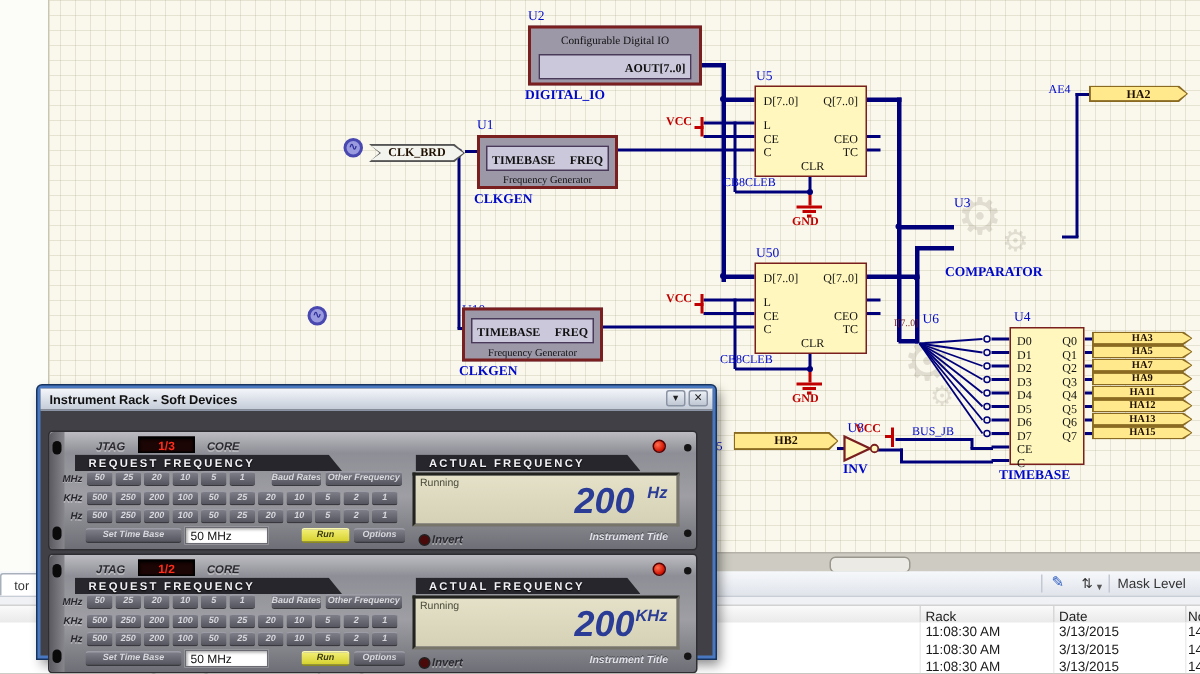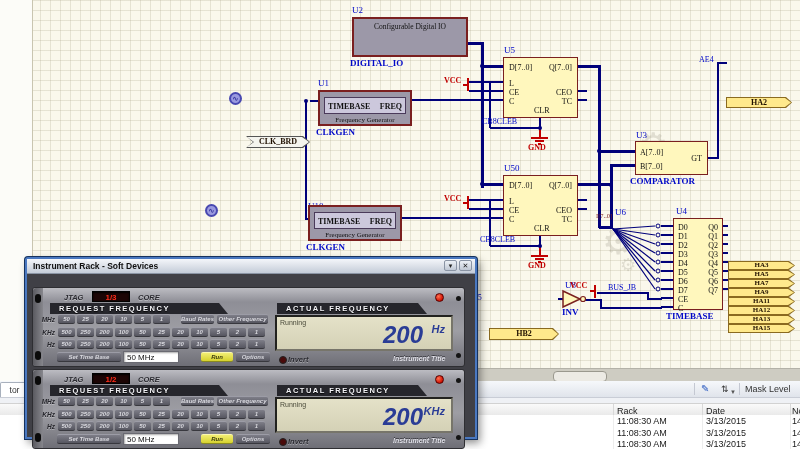--- a/index.html
+++ b/index.html
@@ -18,21 +18,21 @@
   .j{position:absolute;width:4px;height:4px;border-radius:50%;background:#00007A;}
   .gear{position:absolute;color:rgba(110,105,90,.18);font-family:"DejaVu Sans",sans-serif;line-height:1;}
   
   .gblk{position:absolute;background:#9C98A8;border:2px solid #7A1F1F;box-sizing:border-box;}
   .gin{position:absolute;background:#CCC8DC;border:1px solid #4A3A5A;box-sizing:border-box;}
   .gtitle{position:absolute;width:100%;text-align:center;font-family:"Liberation Serif",serif;font-size:7.5px;color:#111;}
   
   .yblk{position:absolute;background:#FFF7BD;border:1.5px solid #7A1F1F;box-sizing:border-box;}
   .pin{position:absolute;font-family:"Liberation Serif",serif;font-size:8px;color:#111;line-height:1;}
   
-  .port{position:absolute;margin-top:40px;}
+  .port{position:absolute;}
   .port .sh{position:absolute;inset:0;background:#8A6A20;
     clip-path:polygon(0 0,calc(100% - 6px) 0,100% 50%,calc(100% - 6px) 100%,0 100%);}
   .port .shi{position:absolute;inset:1px;background:#FFE98C;
     clip-path:polygon(0 0,calc(100% - 6px) 0,100% 50%,calc(100% - 6px) 100%,0 100%);}
   .port .pl{position:absolute;inset:0;text-align:center;font-family:"Liberation Serif",serif;
     font-weight:bold;font-size:7.5px;color:#201000;}
   .cport .sh{background:#555;clip-path:polygon(0 0,calc(100% - 7px) 0,100% 50%,calc(100% - 7px) 100%,0 100%,7px 50%);}
   .cport .shi{background:#F4F4EE;clip-path:polygon(0 0,calc(100% - 7px) 0,100% 50%,calc(100% - 7px) 100%,0 100%,7px 50%);}
   .probe{position:absolute;width:13px;height:13px;border-radius:50%;background:#9A9ADF;border:2px solid #4848B0;
     box-sizing:border-box;color:#30309A;font-size:7px;text-align:center;line-height:9px;font-weight:bold;}
@@ -189,20 +189,23 @@
       <div class="w" style="left: 723px; top: 252px; width: 5px; height: 1.5px;"></div>
       <div class="w" style="left: 723px; top: 261px; width: 5px; height: 1.5px;"></div>
       <div class="w" style="left: 723px; top: 270px; width: 5px; height: 1.5px;"></div>
       <div class="w" style="left: 723px; top: 279px; width: 5px; height: 1.5px;"></div>
       <div class="w" style="left: 723px; top: 288px; width: 5px; height: 1.5px;"></div>
     </div>
 
   <span class="t dsg" style="left:352px;top:6px">U2</span>
   <div class="gblk" style="left:352px;top:17px;width:116px;height:40px">
     <span class="gtitle" style="top:3px">Configurable Digital IO</span>
+    <div class="gin" style="left:5px;top:17px;width:102px;height:17px">
+      <span class="pin" style="right:3px;top:5px;font-weight:bold">AOUT[7..0]</span>
+    </div>
   </div>
   <span class="t dsg" style="left:350px;top:59px;font-weight:bold">DIGITAL_IO</span>
 
   <div class="probe" style="left:229px;top:92px">∿</div>
   <div class="probe" style="left:205px;top:204px">∿</div>
 
   <div class="port cport" style="left:246px;top:96px;width:64px;height:12px">
     <div class="sh"></div>
       <div class="shi"></div>
     <span class="pl" style="line-height:12px;font-size:8px">CLK_BRD</span>
@@ -252,25 +255,20 @@
     <span class="pin" style="left:5px;top:40px">C</span>
     <span class="pin" style="right:5px;top:31px">CEO</span>
     <span class="pin" style="right:5px;top:40px">TC</span>
     <span class="pin" style="left:30px;top:49px">CLR</span>
   </div>
   <span class="t blue" style="left:480px;top:236px">CB8CLEB</span>
   <span class="t red" style="left:528px;top:262px">GND</span>
   <span class="t red" style="left:444px;top:195px">VCC</span>
 
   <span class="t dsg" style="left:636px;top:131px">U3</span>
-  <div class="yblk" style="left:635px;top:141px;width:73px;height:34px">
-    <span class="pin" style="left:4px;top:7px">A[7..0]</span>
-    <span class="pin" style="left:4px;top:21px">B[7..0]</span>
-    <span class="pin" style="right:5px;top:13px">GT</span>
-  </div>
   <span class="t dsg" style="left:630px;top:177px;font-weight:bold">COMPARATOR</span>
 
   <span class="t dsg" style="left:615px;top:208px">U6</span>
   <span class="t" style="left:596px;top:213px;font-size:6.5px;color:#7A1F1F">I[7..0]</span>
   <svg id="fan" style="position:absolute;left:610px;top:222px" width="54" height="78">
       <line x1="3" y1="7" x2="45" y2="4" stroke="#00007A" stroke-width="1.2"></line>
        <circle cx="48" cy="4" r="2" fill="none" stroke="#00007A" stroke-width="1"></circle>
       <line x1="3" y1="7" x2="45" y2="13" stroke="#00007A" stroke-width="1.2"></line>
        <circle cx="48" cy="13" r="2" fill="none" stroke="#00007A" stroke-width="1"></circle>
       <line x1="3" y1="7" x2="45" y2="22" stroke="#00007A" stroke-width="1.2"></line>

